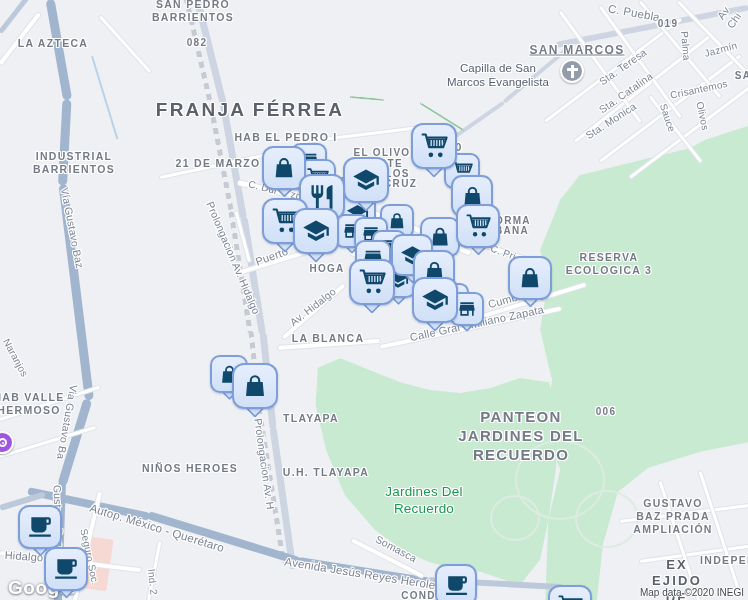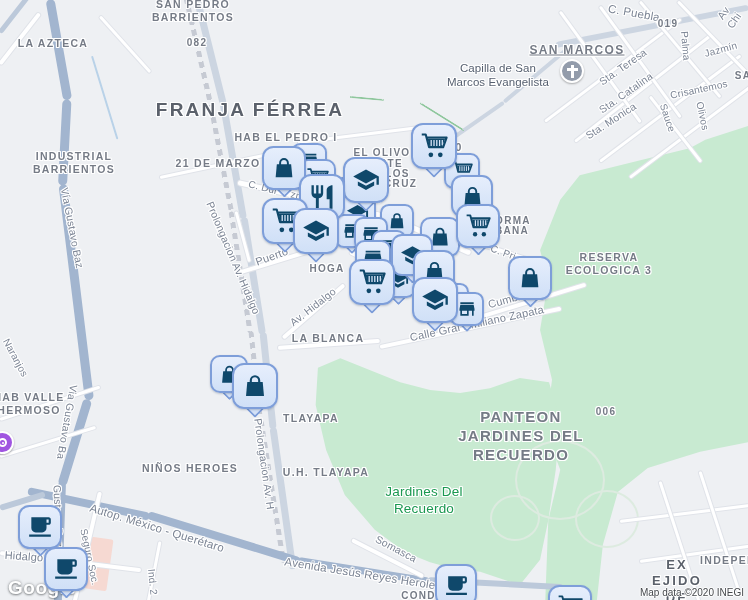--- a/index.html
+++ b/index.html
@@ -213,20 +213,23 @@
       <div class="lbl k-loc" style="left: 311px; top: 419px; font-size: 10.5px; transform: translate(-50%, -50%) rotate(0deg);">TLAYAPA</div>
       <div class="lbl k-st" style="left: 67px; top: 422px; font-size: 10.5px; transform: translate(-50%, -50%) rotate(100deg);">Via Gustavo Ba</div>
       <div class="lbl k-loc" style="left: 521px; top: 436px; font-size: 15px; transform: translate(-50%, -50%) rotate(0deg);">PANTEON
 JARDINES DEL
 RECUERDO</div>
       <div class="lbl k-st" style="left: 264px; top: 464px; font-size: 10.5px; transform: translate(-50%, -50%) rotate(82deg);">Prolongacion Av. H</div>
       <div class="lbl k-loc" style="left: 190px; top: 469px; font-size: 10.5px; transform: translate(-50%, -50%) rotate(0deg);">NIÑOS HEROES</div>
       <div class="lbl k-loc" style="left: 326px; top: 473px; font-size: 10.5px; transform: translate(-50%, -50%) rotate(0deg); text-align: center;">U.H. TLAYAPA</div>
       <div class="lbl k-park" style="left: 424px; top: 501px; font-size: 13.5px; transform: translate(-50%, -50%) rotate(0deg);">Jardines Del
 Recuerdo</div>
+      <div class="lbl k-loc" style="left: 673px; top: 517px; font-size: 10.5px; transform: translate(-50%, -50%) rotate(0deg);">GUSTAVO
+BAZ PRADA
+AMPLIACIÓN</div>
       <div class="lbl k-st" style="left: 58px; top: 516px; font-size: 10.5px; transform: translate(-50%, -50%) rotate(88deg);">Gustavo Baz</div>
       <div class="lbl k-st" style="left: 157px; top: 528px; font-size: 11.5px; transform: translate(-50%, -50%) rotate(17deg);">Autop. México - Querétaro</div>
       <div class="lbl k-st" style="left: 396px; top: 549px; font-size: 10.5px; transform: translate(-50%, -50%) rotate(28deg);">Somasca</div>
       <div class="lbl k-st" style="left: 89px; top: 557px; font-size: 10px; transform: translate(-50%, -50%) rotate(78deg);">Seguro Soc.</div>
       <div class="lbl k-st" style="left: 24px; top: 557px; font-size: 11px; transform: translate(-50%, -50%) rotate(4deg);">Hidalgo</div>
       <div class="lbl k-loc" style="left: 728px; top: 561px; font-size: 10.5px; transform: translate(-50%, -50%) rotate(0deg);">INDEPEN</div>
       <div class="lbl k-st" style="left: 363px; top: 574px; font-size: 11.5px; transform: translate(-50%, -50%) rotate(9deg);">Avenida Jesús Reyes Heroles</div>
       <div class="lbl k-loc2" style="left: 677px; top: 581px; font-size: 13px; transform: translate(-50%, -50%) rotate(0deg);">EX EJIDO DE</div>
       <div class="lbl k-st" style="left: 152px; top: 582px; font-size: 10px; transform: translate(-50%, -50%) rotate(84deg);">Ind. 2</div>
       <div class="lbl k-loc" style="left: 423px; top: 596px; font-size: 10px; transform: translate(-50%, -50%) rotate(0deg);">CONDO</div>

